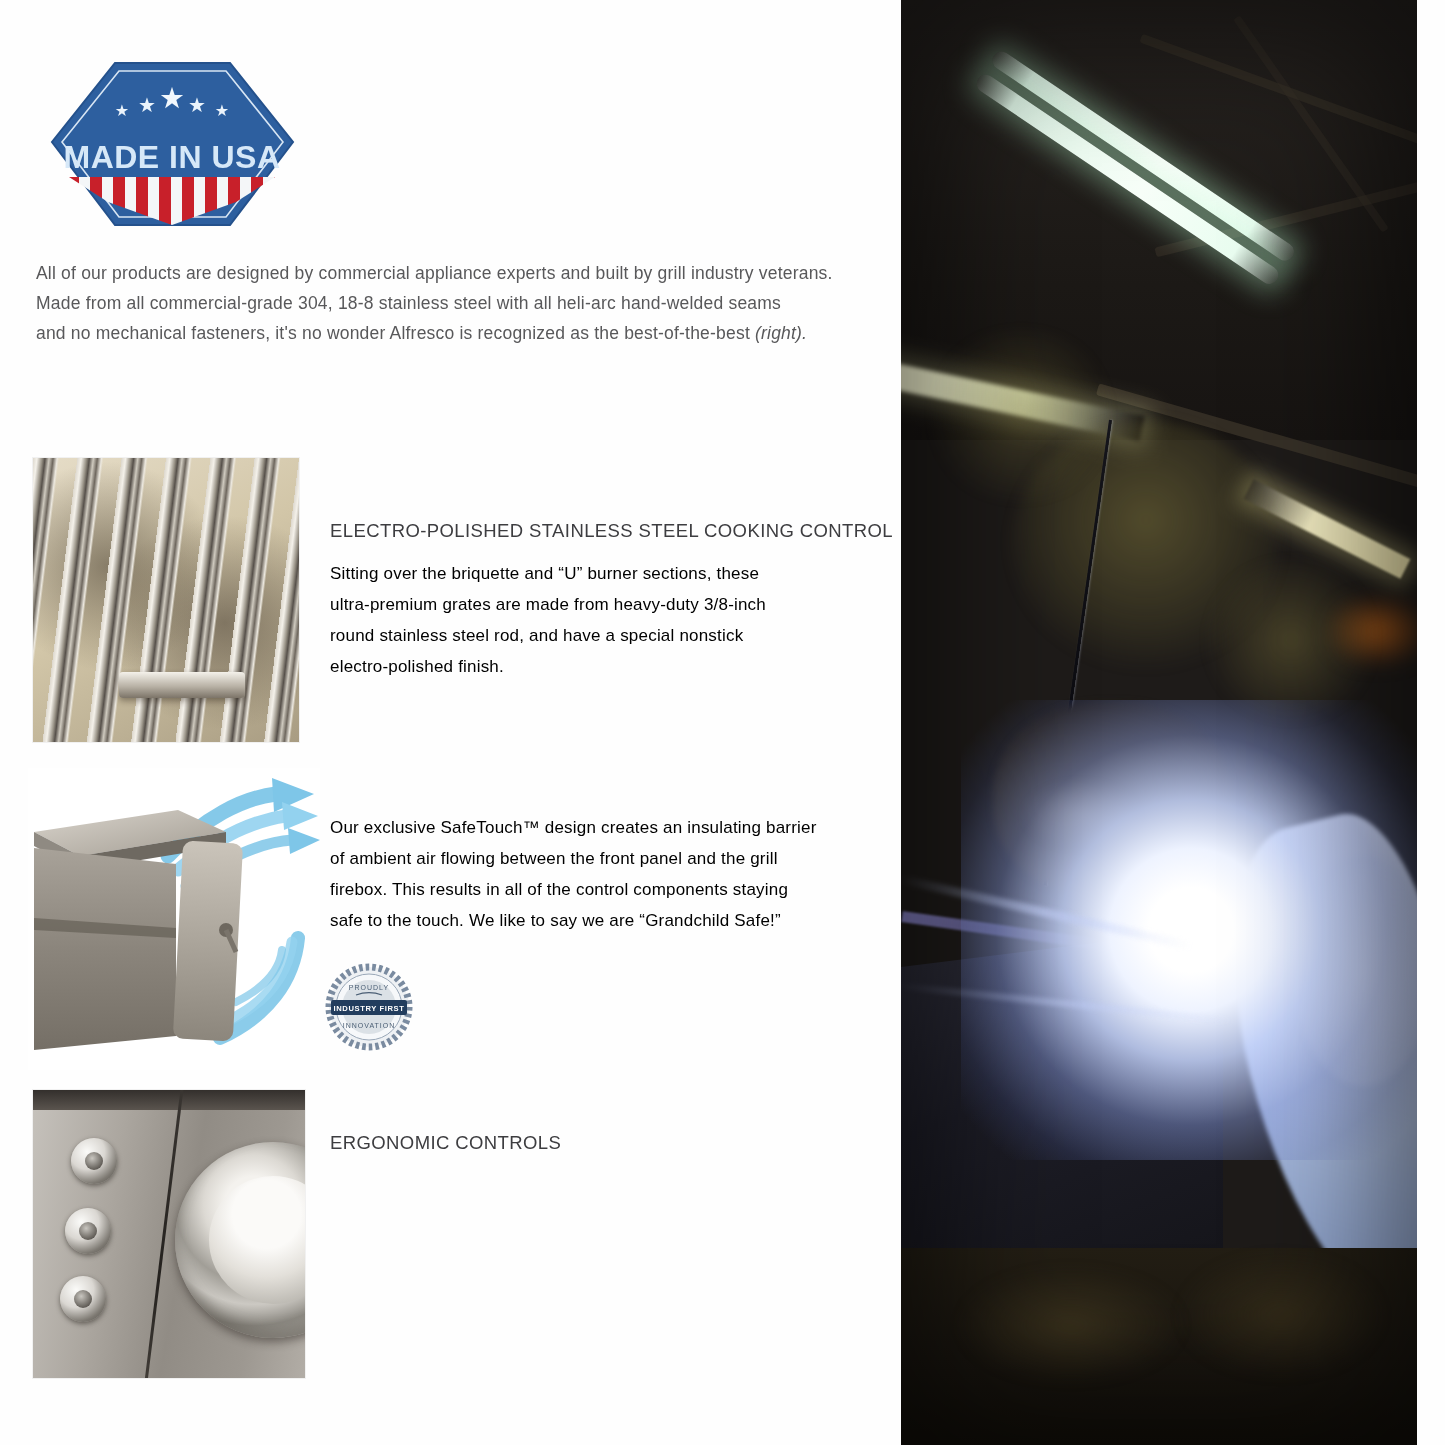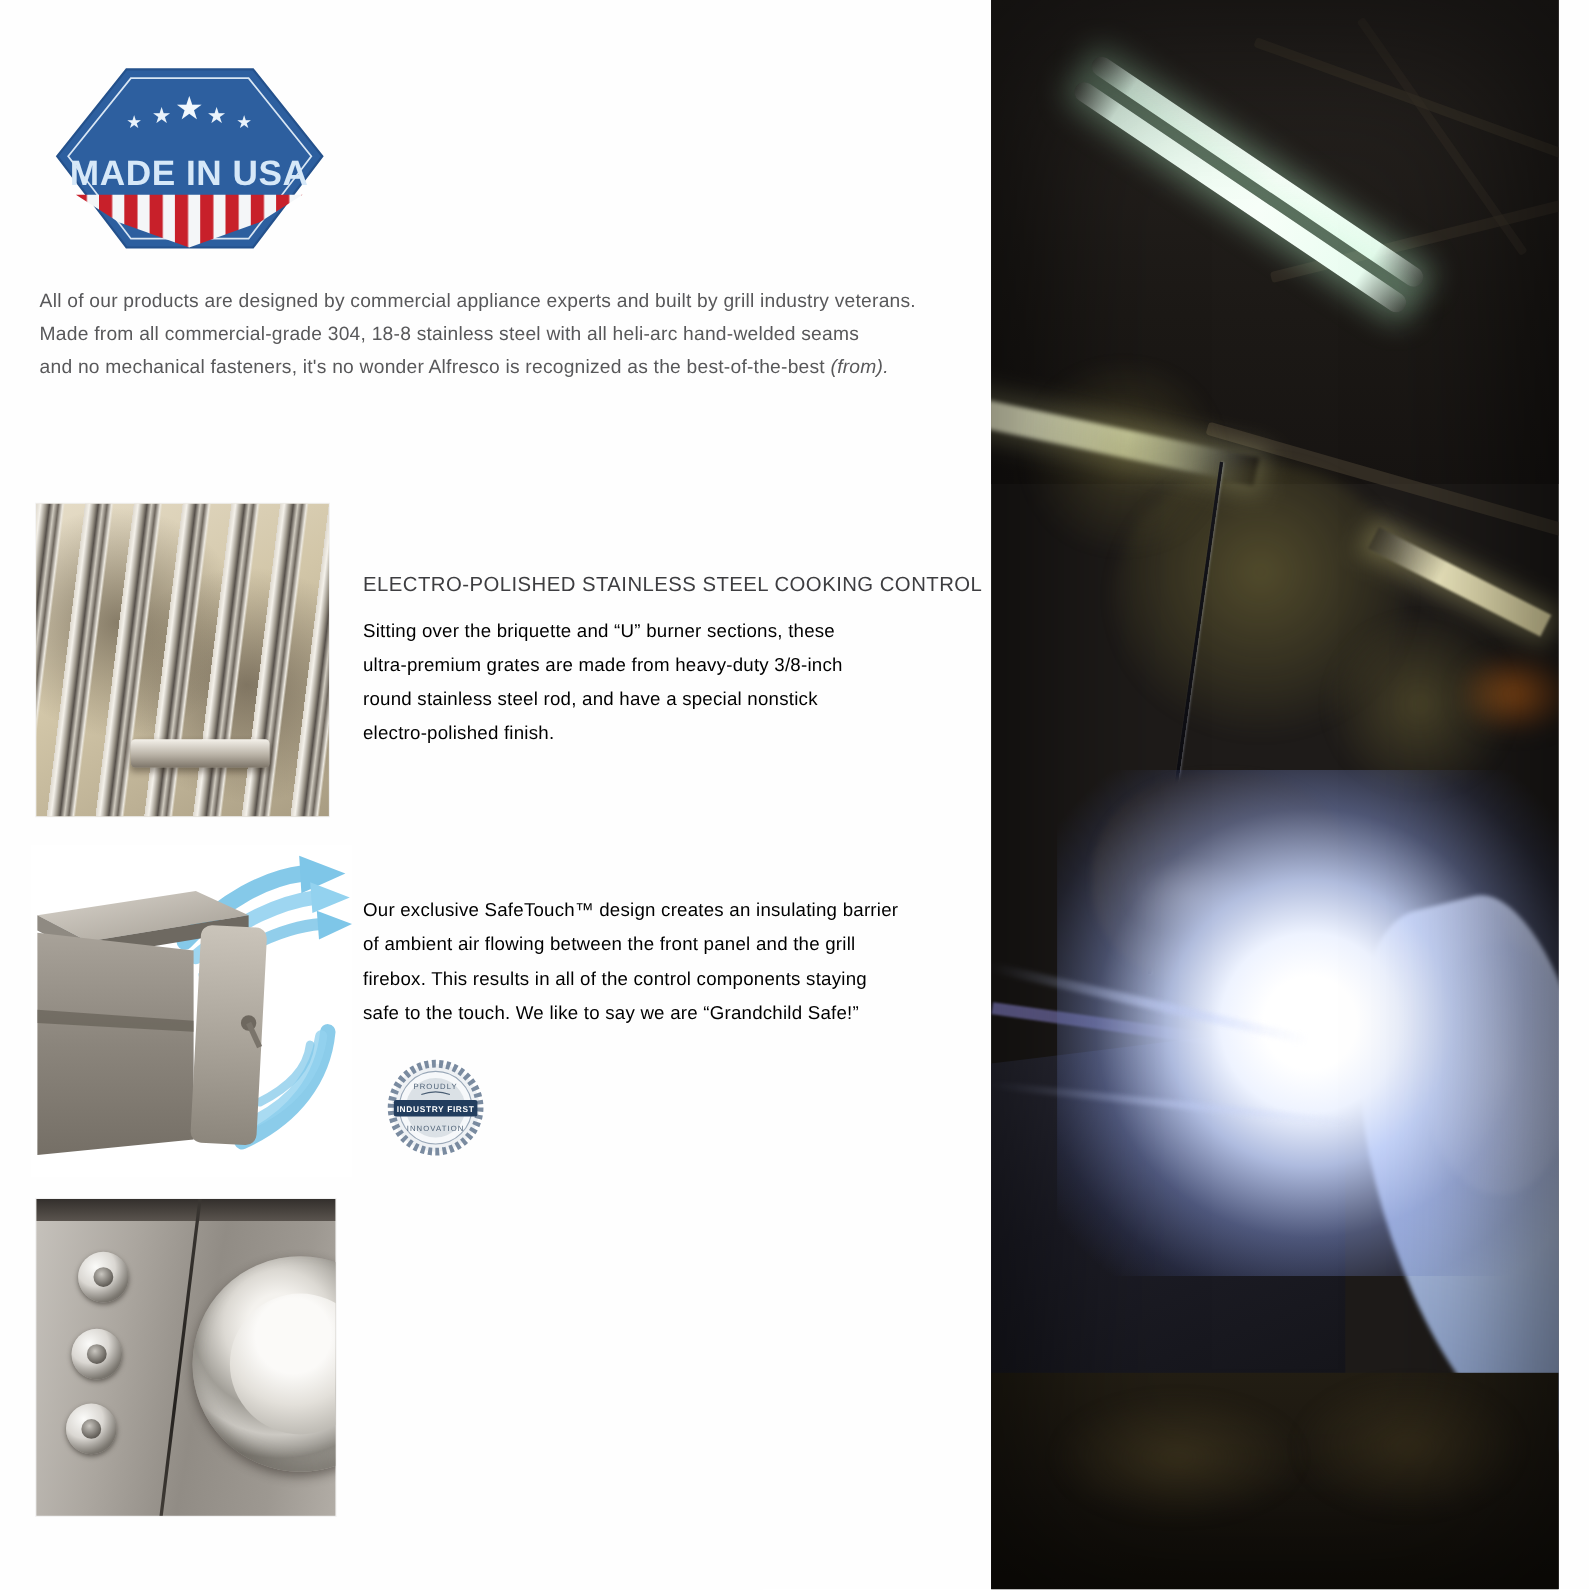--- a/index.html
+++ b/index.html
@@ -58,21 +58,21 @@
   .pbtn{position:absolute;width:46px;height:46px;border-radius:50%;
     background:radial-gradient(circle at 35% 30%,#fbfbf9,#dad7d2 40%,#7d7972 72%,#4b4742 100%);
     box-shadow:0 2px 5px rgba(30,25,20,.5);}
   .pbtn i{position:absolute;left:14px;top:14px;width:18px;height:18px;border-radius:50%;
     background:radial-gradient(circle at 40% 35%,#c9c6c0,#6a6660 65%,#3b3733);}
   .pbtn1{left:38px;top:48px;}
   .pbtn2{left:32px;top:118px;}
   .pbtn3{left:27px;top:186px;}
 
   
-  .if-badge{position:absolute;left:351px;top:962px;}
+  .if-badge{position:absolute;left:324px;top:962px;}
 
   
   .factory-photo{position:absolute;left:901px;top:0;width:516px;height:1445px;
     background:#1e1b19;overflow:hidden;}
   .factory-photo *{position:absolute;}
   .ceiling{left:0;top:0;width:100%;height:440px;
     background:linear-gradient(180deg,#282421,#1c1916 65%,#171412);}
   .truss{background:#3b342a;opacity:.65;border-radius:3px;}
   .truss.t1{left:230px;top:90px;width:330px;height:9px;transform:rotate(20deg);}
   .truss.t2{left:250px;top:210px;width:310px;height:10px;transform:rotate(-14deg);opacity:.5;}
@@ -146,21 +146,21 @@
       <text x="128" y="50" text-anchor="middle" font-size="29" fill="#f2f8fd" font-family="DejaVu Sans">★</text>
       <text x="153" y="54" text-anchor="middle" font-size="20" fill="#eaf3fb" font-family="DejaVu Sans">★</text>
       <text x="178" y="58" text-anchor="middle" font-size="16" fill="#eaf3fb" font-family="DejaVu Sans">★</text>
       <text x="128" y="110" text-anchor="middle" font-size="32" font-weight="bold" letter-spacing="0.5" fill="#d6e8f8" font-family="Liberation Sans">MADE IN USA</text>
       <path d="M25,119 L231,119 L192,144 L128,167 L64,144 Z" fill="url(#usa-stripes)"></path>
     </svg>
   </div>
 
   <p class="intro"><span class="pre">All of our products are designed by commercial appliance experts and built by grill industry veterans.
 Made from all commercial-grade 304, 18-8 stainless steel with all heli-arc hand-welded seams
-and no mechanical fasteners, it's no wonder Alfresco is recognized as the best-of-the-best </span><em>(from).</em></p>
+and no mechanical fasteners, it's no wonder Alfresco is recognized as the best-of-the-best </span><em>(right).</em></p>
 
   <div class="feature-img f1-img">
     <div class="grate-bar"></div>
   </div>
   <div class="feature-text f1-text">
     <h3>ELECTRO-POLISHED STAINLESS STEEL COOKING CONTROL</h3>
     <p class="pre">Sitting over the briquette and “U” burner sections, these
 ultra-premium grates are made from heavy-duty 3/8-inch
 round stainless steel rod, and have a special nonstick
 electro-polished finish.</p>
@@ -239,20 +239,21 @@
         <i></i>
       </div>
     <div class="pbtn pbtn2">
         <i></i>
       </div>
     <div class="pbtn pbtn3">
         <i></i>
       </div>
   </div>
   <div class="feature-text f3-text">
+    <h3>ERGONOMIC CONTROLS</h3>
   </div>
 
   <div class="factory-photo">
     <div class="ceiling"></div>
     <div class="truss t1"></div>
     <div class="truss t2"></div>
     <div class="truss t3"></div>
     <div class="truss t4"></div>
     <div class="tube-main">
       <div class="tube-bar"></div>

